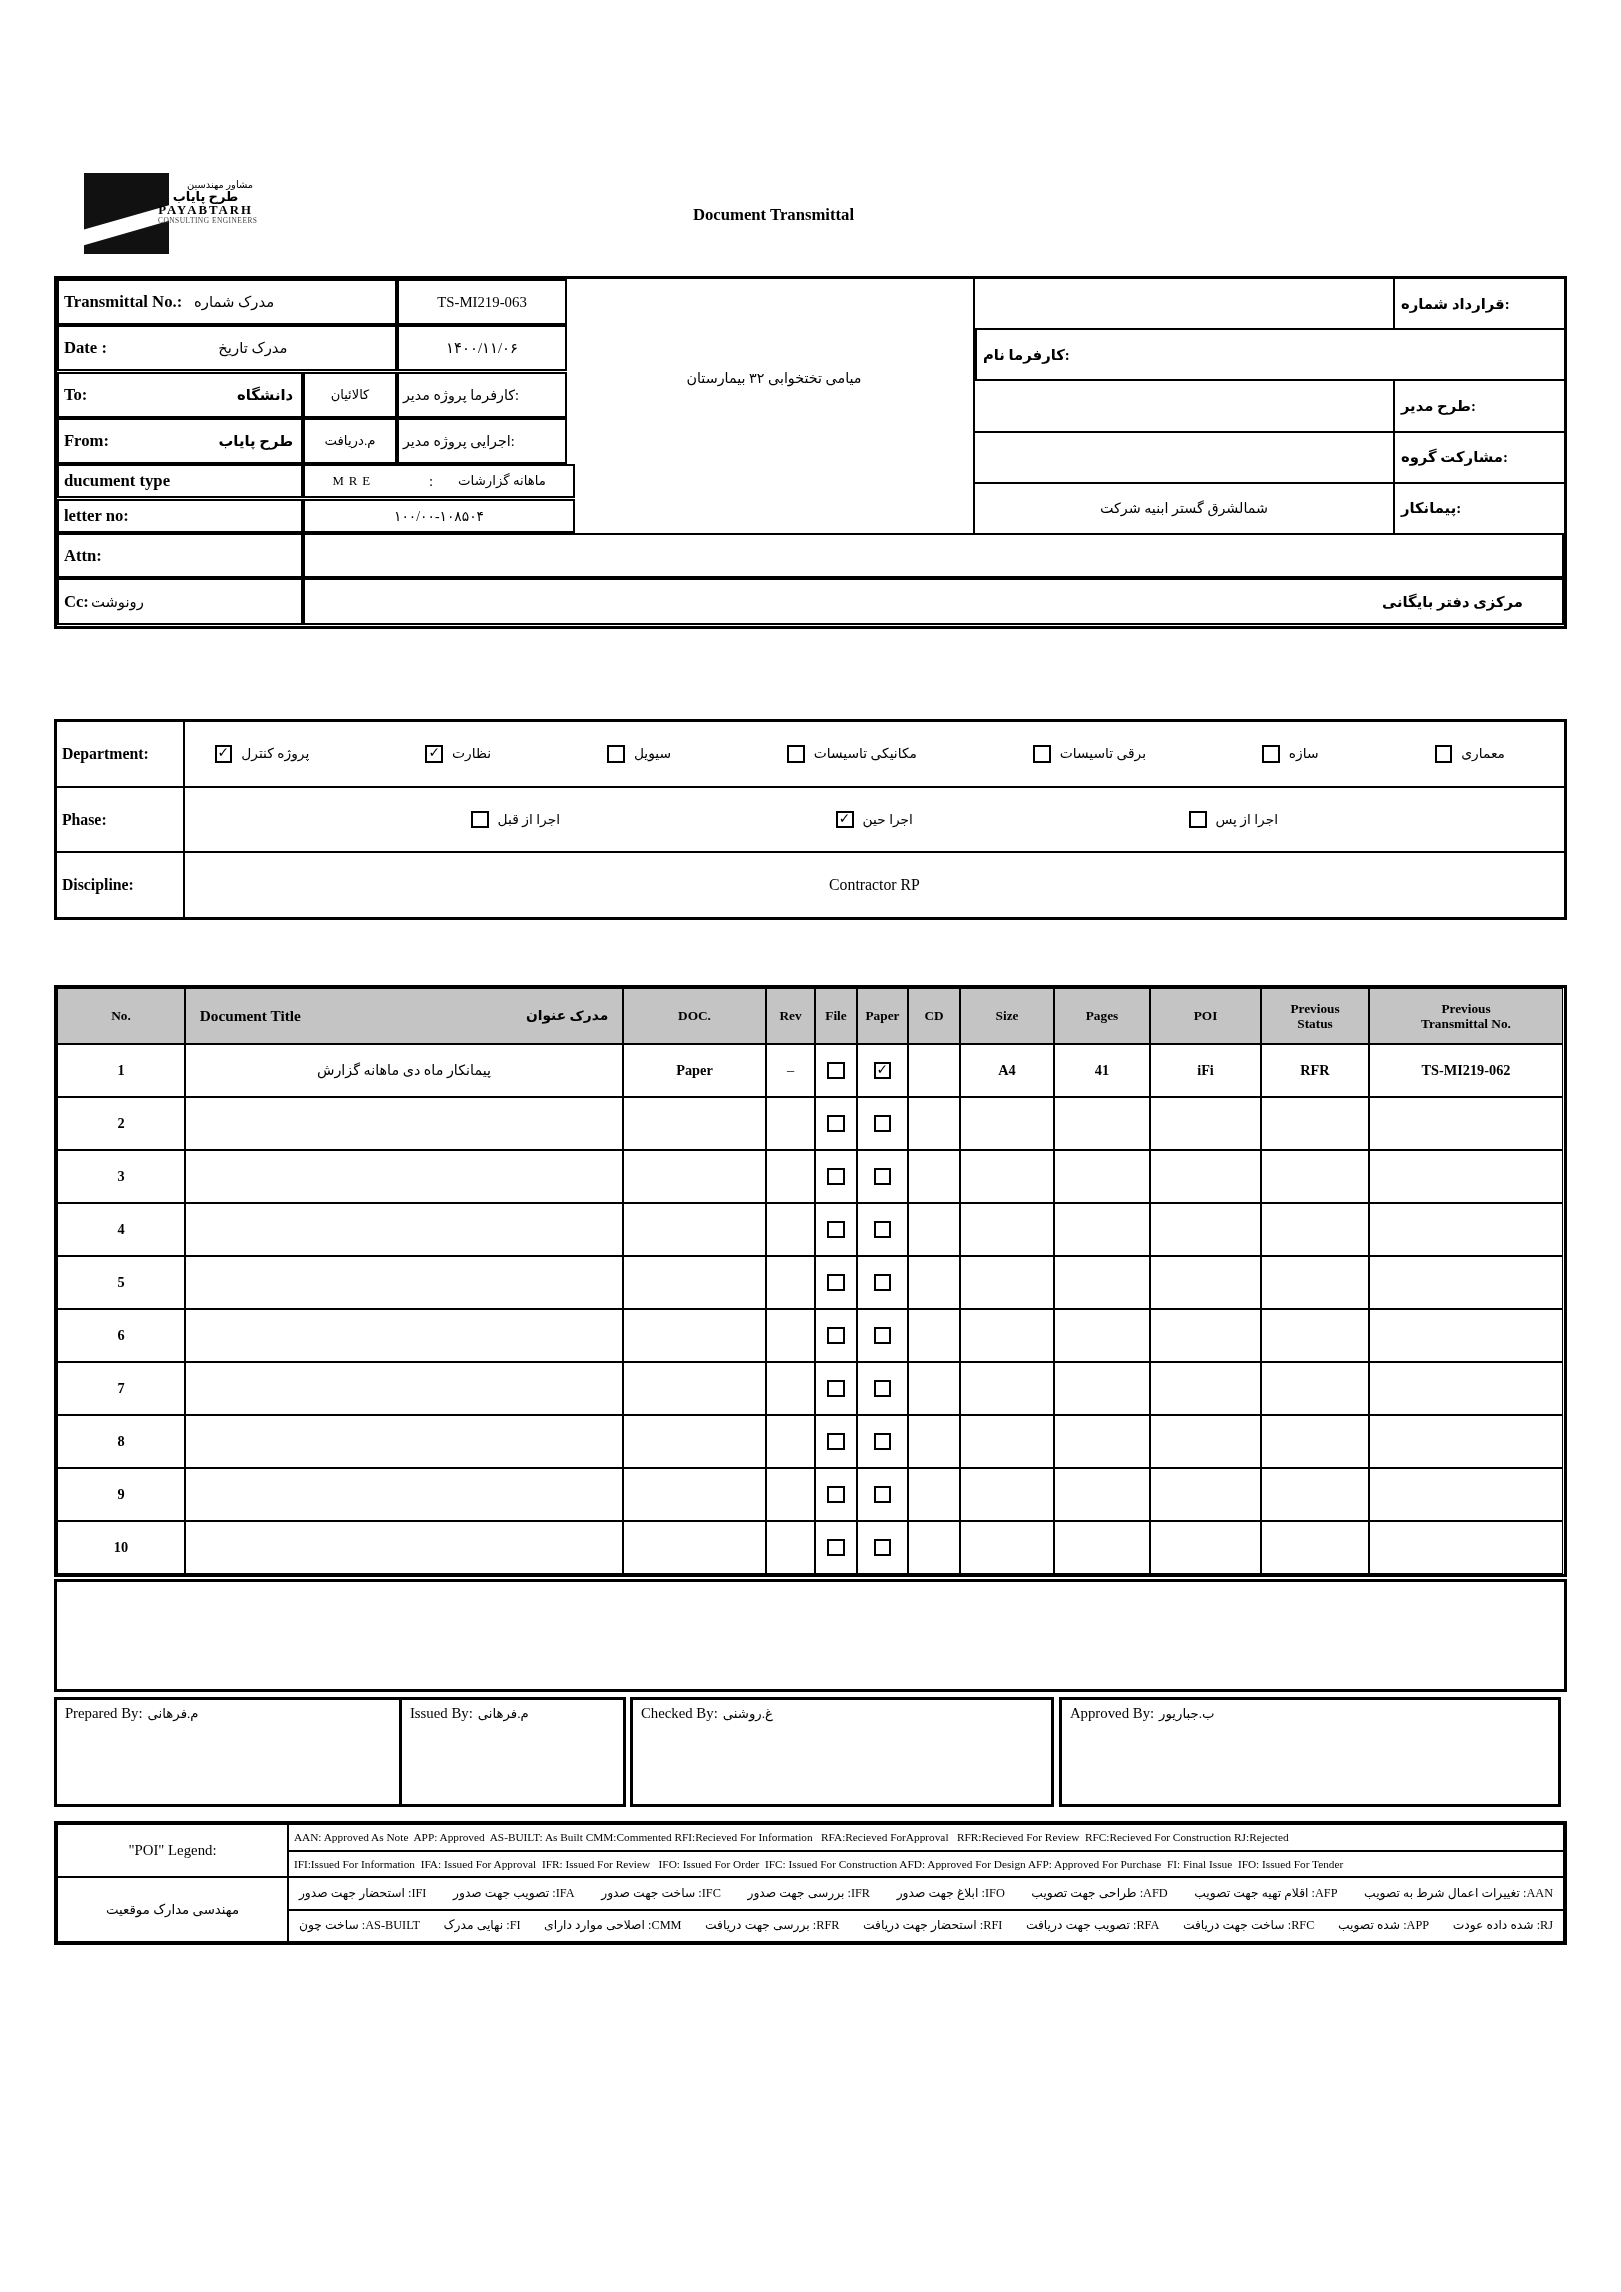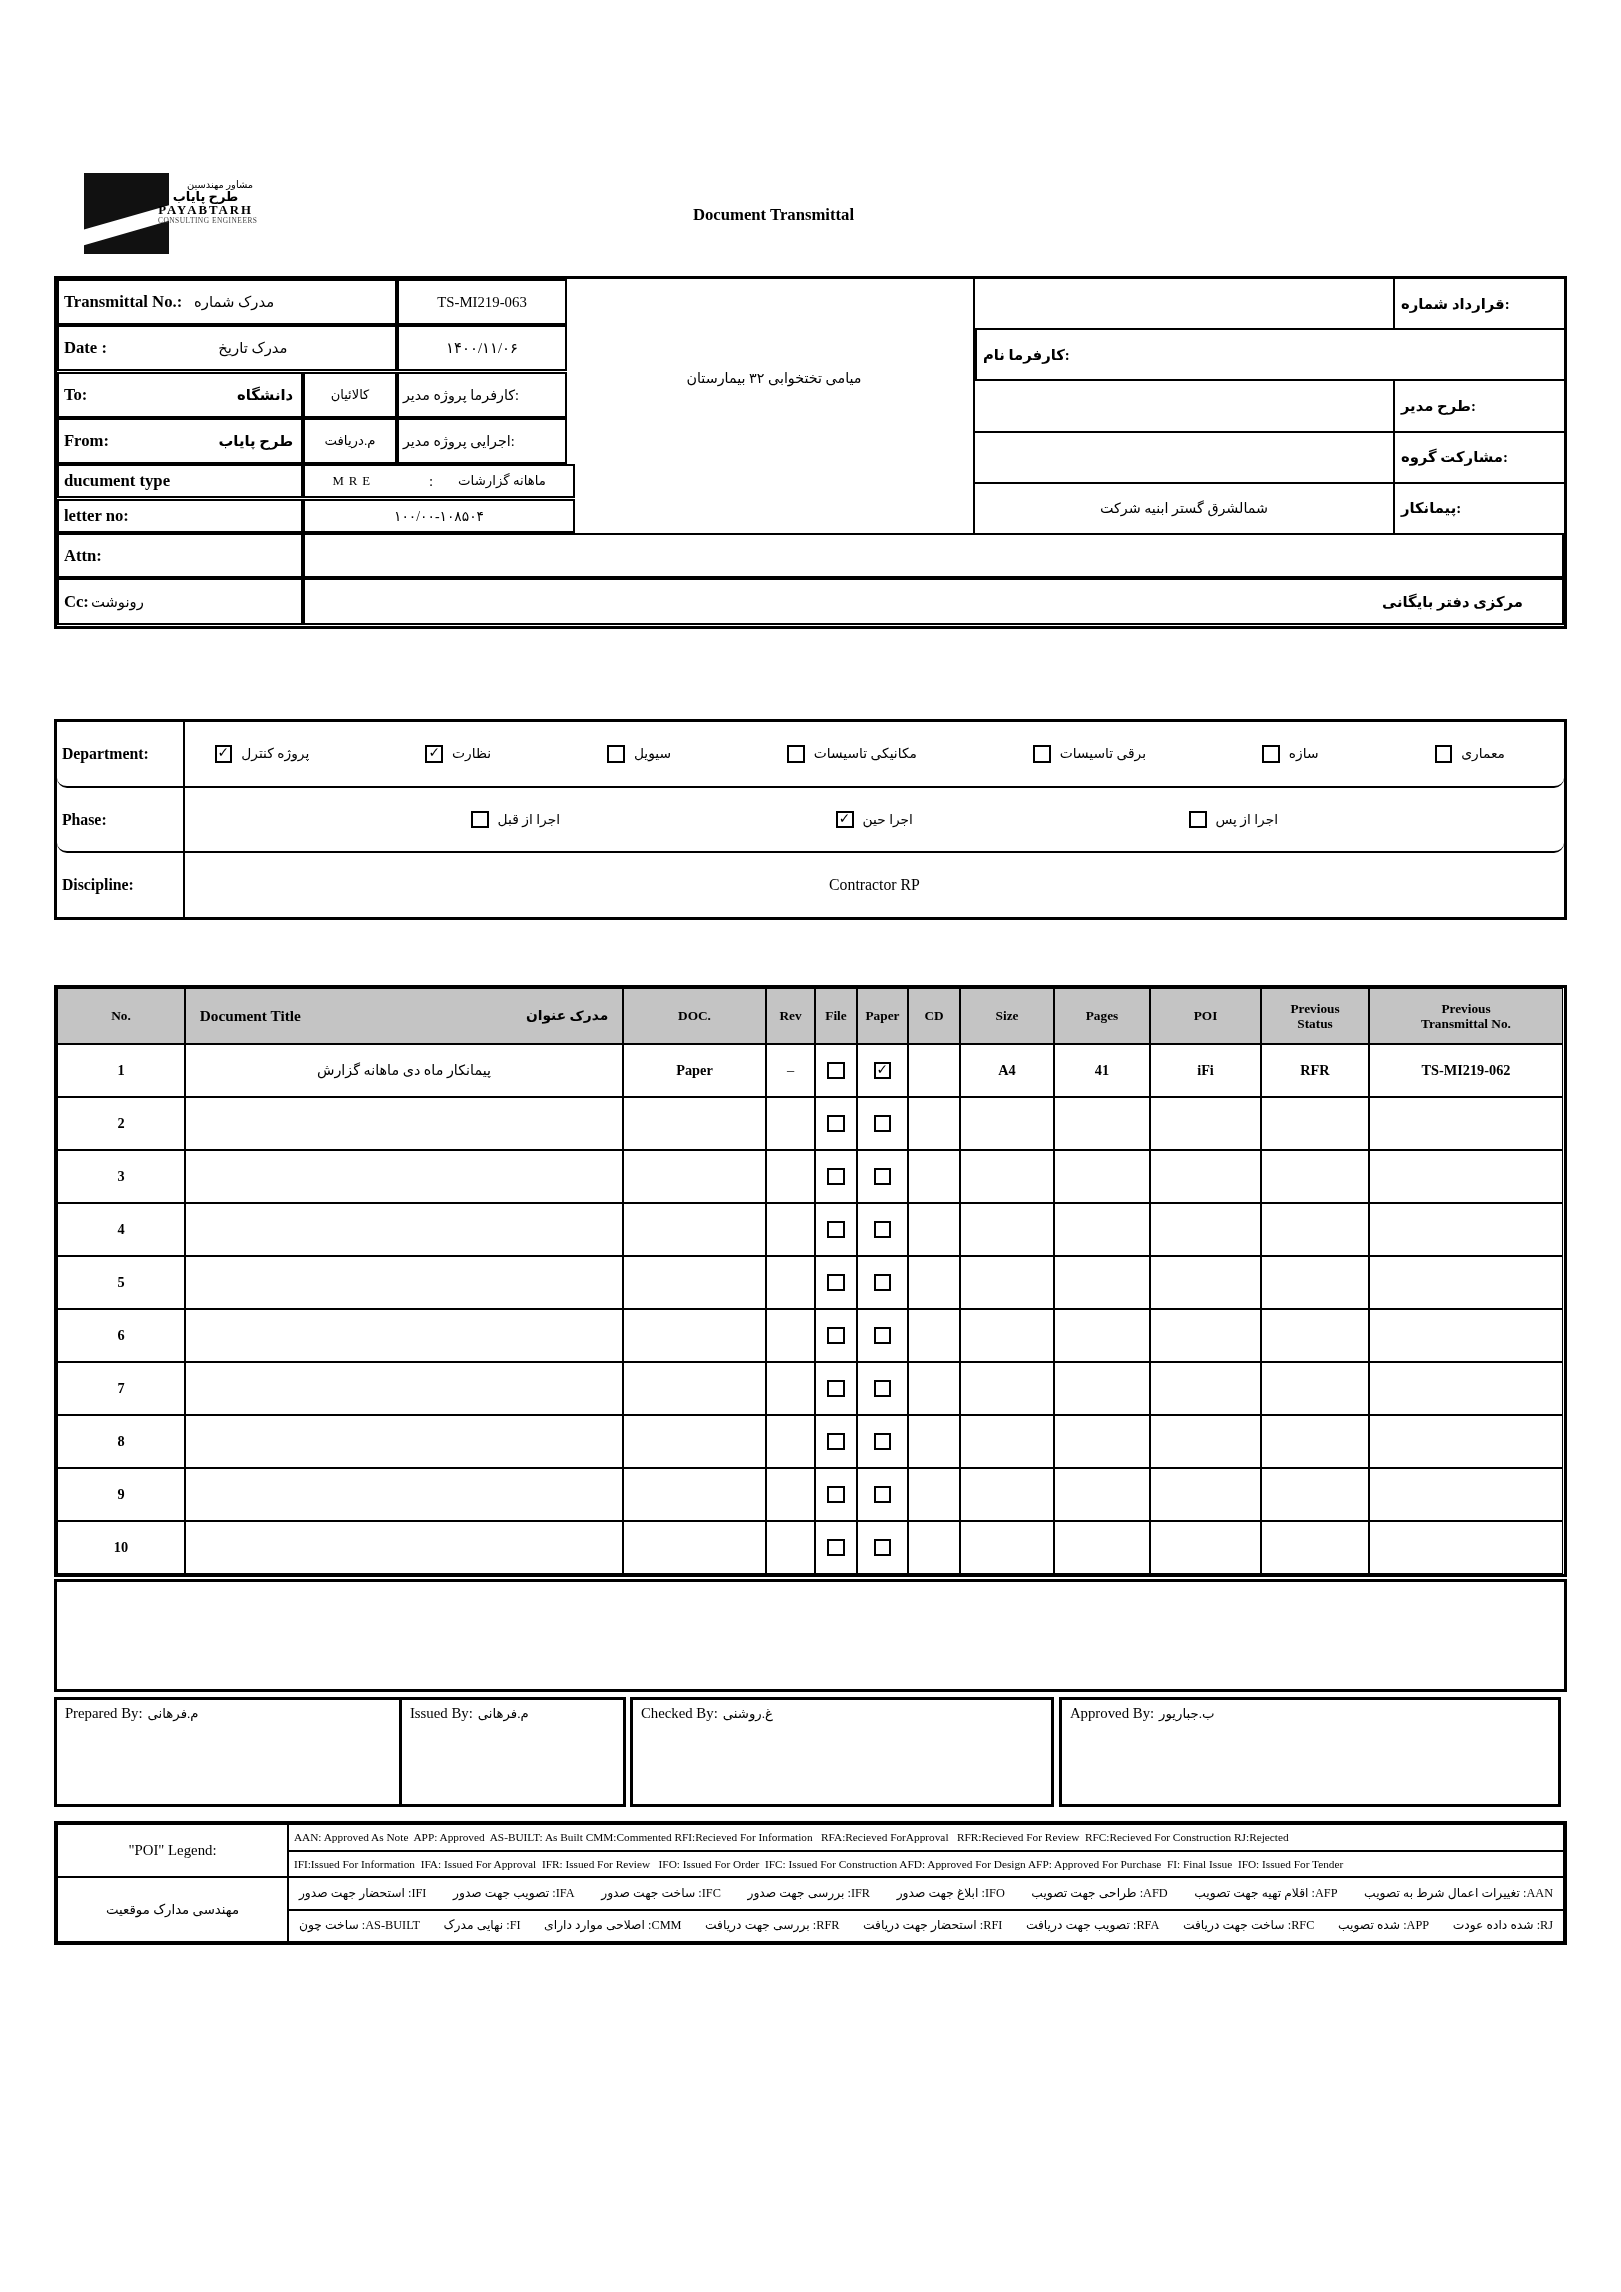--- a/index.html
+++ b/index.html
@@ -33,21 +33,21 @@
               display:flex;flex-direction:column;box-sizing:border-box;}
   .rrow{flex:1;display:flex;border-bottom:2px solid #000;}
   .rrow:last-child{border-bottom:none;}
   .rv{width:418px;display:flex;align-items:center;justify-content:center;font-size:14.3px;}
   .rl{width:171px;border-left:2px solid #000;display:flex;align-items:center;font-weight:bold;
       font-size:14.8px;padding:0 5.9px;box-sizing:border-box;}
   .ccnote{margin-left:auto;padding-right:39px;font-size:14.8px;font-weight:bold;}
   
   .t2{position:absolute;left:54px;top:719px;width:1513px;height:201px;border:3px solid #000;box-sizing:border-box;
       display:flex;flex-direction:column;}
-  .t2row{flex:1;display:flex;border-bottom:2px solid #000;border-radius:10px;}
+  .t2row{flex:1;display:flex;border-bottom:2px solid #000;}
   .t2row:last-child{border-bottom:none;}
   .t2lab{width:128px;border-right:2px solid #000;display:flex;align-items:center;padding-left:4.9px;
          font-size:15.8px;font-weight:bold;box-sizing:border-box;}
   .t2body{flex:1;display:flex;flex-direction:row-reverse;align-items:center;}
   #dep-items{justify-content:space-between;padding:0 59px 0 29.6px;}
   #phase-items{justify-content:space-around;padding:0 148px;}
   .chk-item{display:flex;flex-direction:row-reverse;align-items:center;gap:8.9px;font-size:13.8px;white-space:nowrap;}
   .cbx{display:inline-block;width:13.8px;height:13.8px;border:2px solid #000;position:relative;background:#fff;flex:0 0 auto;}
   .cbx.ck::after{content:"\2713";position:absolute;left:1px;top:-3px;font-size:13.8px;font-weight:bold;}
   .disc{flex:1;display:flex;align-items:center;justify-content:center;font-size:15.8px;}

